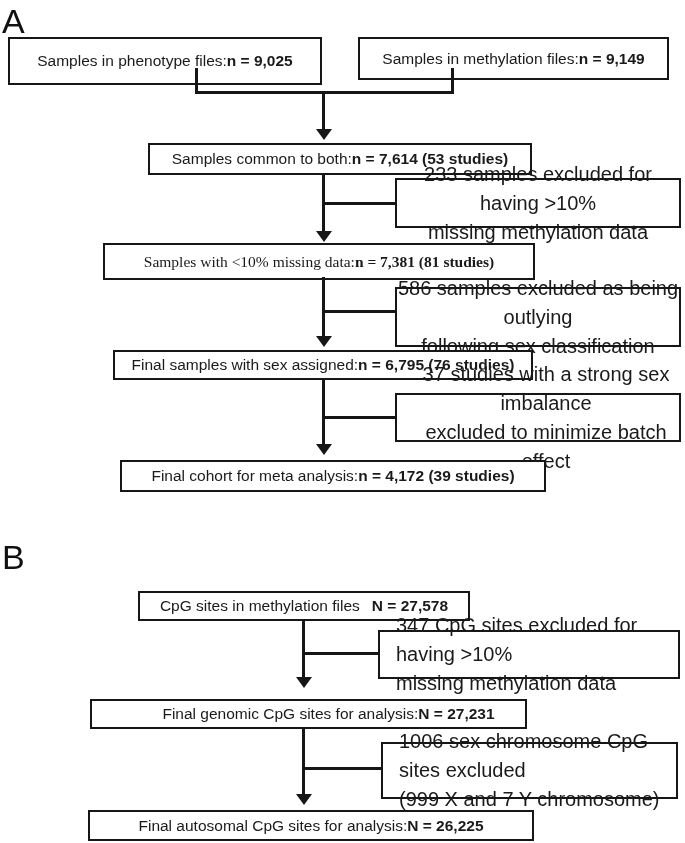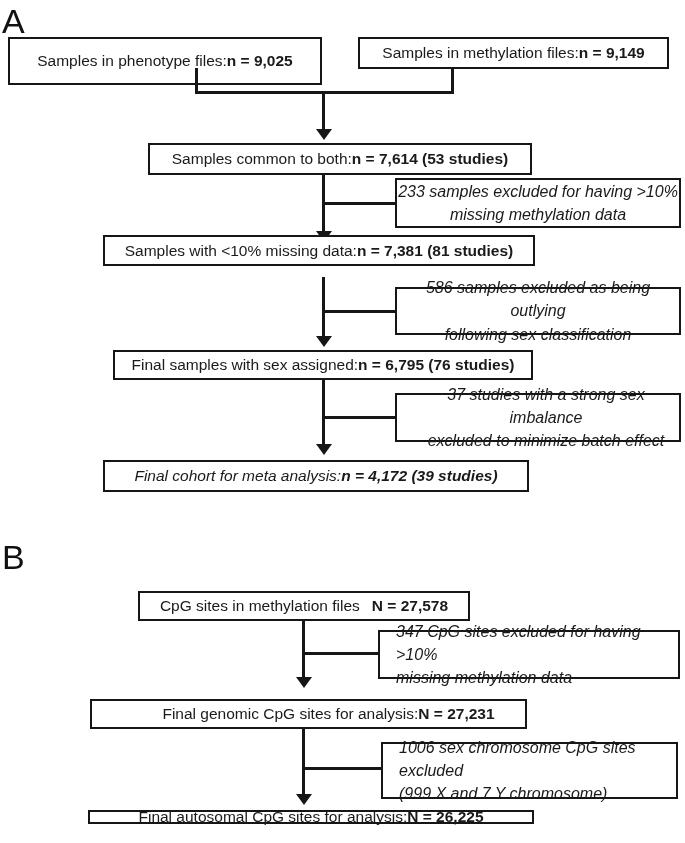--- a/index.html
+++ b/index.html
@@ -28,22 +28,21 @@
     justify-content: center;
     font-size: 15.5px;
     white-space: nowrap;
     box-sizing: border-box;
   }
   .fbox b { font-weight: 700; }
   .note {
     position: absolute;
     border: 2px solid #161616;
     background: #ffffff;
-    font-style: italic;
-    font-size: 16px;
+    font-size: 20px;
     line-height: 1.45;
     display: flex;
     flex-direction: column;
     justify-content: center;
     box-sizing: border-box;
   }
   .note.center { text-align: center; align-items: center; }
   .note.left { text-align: left; padding-left: 16px; }
   .vline, .hline { position: absolute; background: #161616; }
   .arrowhead {
@@ -58,21 +57,21 @@
 <body>
 
 <div id="figure">
 
   <div class="panel-label" style="left:2px; top:4px;">A</div>
 
   <div class="fbox" style="left:8px; top:37px; width:314px; height:48px;">
     <span>Samples in phenotype files: </span>
       <b>n = 9,025</b>
   </div>
-  <div class="fbox" style="left:358px; top:37px; width:311px; height:32px;">
+  <div class="fbox" style="left:358px; top:37px; width:311px; height:43px;">
     <span>Samples in methylation files: </span>
       <b>n = 9,149</b>
   </div>
 
   <div class="vline" style="left:195px; top:68px; width:3px; height:26px;"></div>
   <div class="vline" style="left:451px; top:68px; width:3px; height:26px;"></div>
   <div class="hline" style="left:195px; top:91px; width:259px; height:3px;"></div>
   <div class="vline" style="left:322px; top:91px; width:3px; height:39px;"></div>
   <div class="arrowhead" style="left:316px; top:129px;"></div>
 
@@ -82,47 +81,47 @@
   </div>
 
   <div class="vline" style="left:322px; top:175px; width:3px; height:57px;"></div>
   <div class="hline" style="left:323px; top:202px; width:72px; height:3px;"></div>
   <div class="arrowhead" style="left:316px; top:231px;"></div>
   <div class="note center" style="left:395px; top:178px; width:286px; height:50px;">
     <span>233 samples excluded for having &gt;10%</span>
     <span>missing methylation data</span>
   </div>
 
-  <div class="fbox" style="left:103px; top:235px; width:432px; height:31px;">
+  <div class="fbox" style="left:103px; top:243px; width:432px; height:37px;font-family:Liberation Serif, serif;">
     <span>Samples with &lt;10% missing data: </span>
       <b>n = 7,381 (81 studies)</b>
   </div>
 
   <div class="vline" style="left:322px; top:277px; width:3px; height:60px;"></div>
   <div class="hline" style="left:323px; top:310px; width:72px; height:3px;"></div>
   <div class="arrowhead" style="left:316px; top:336px;"></div>
-  <div class="note center" style="left:395px; top:287px; width:286px; height:48px;justify-content:center;">
+  <div class="note center" style="left:395px; top:287px; width:286px; height:60px;justify-content:center;">
     <span>586 samples excluded as being outlying</span>
     <span>following sex classification</span>
   </div>
 
   <div class="fbox" style="left:113px; top:350px; width:420px; height:30px;">
     <span>Final samples with sex assigned: </span>
       <b>n = 6,795 (76 studies)</b>
   </div>
 
   <div class="vline" style="left:322px; top:380px; width:3px; height:65px;"></div>
   <div class="hline" style="left:323px; top:416px; width:72px; height:3px;"></div>
   <div class="arrowhead" style="left:316px; top:444px;"></div>
   <div class="note center" style="left:395px; top:393px; width:286px; height:49px;padding-left:16px;">
     <span>37 studies with a strong sex imbalance</span>
     <span>excluded to minimize batch effect</span>
   </div>
 
-  <div class="fbox" style="left:103px; top:460px; width:426px; height:32px;font-style:italic;">
+  <div class="fbox" style="left:120px; top:460px; width:426px; height:32px;">
     <span>Final cohort for meta analysis: </span>
       <b>n = 4,172 (39 studies)</b>
   </div>
 
   <div class="panel-label" style="left:2px; top:540px;">B</div>
 
   <div class="fbox" style="left:138px; top:591px; width:332px; height:30px;gap:12px;">
     <span>CpG sites in methylation files </span>
       <b>N = 27,578</b>
   </div>
@@ -141,18 +140,18 @@
   </div>
 
   <div class="vline" style="left:302px; top:729px; width:3px; height:66px;"></div>
   <div class="hline" style="left:303px; top:767px; width:78px; height:3px;"></div>
   <div class="arrowhead" style="left:296px; top:794px;"></div>
   <div class="note left" style="left:381px; top:742px; width:297px; height:57px;">
     <span>1006 sex chromosome CpG sites excluded</span>
     <span>(999 X and 7 Y chromosome)</span>
   </div>
 
-  <div class="fbox" style="left:88px; top:810px; width:446px; height:14px;">
+  <div class="fbox" style="left:88px; top:810px; width:446px; height:31px;">
     <span>Final autosomal CpG sites for analysis: </span>
       <b>N = 26,225</b>
   </div>
 
 </div>
 
 </body></html>

